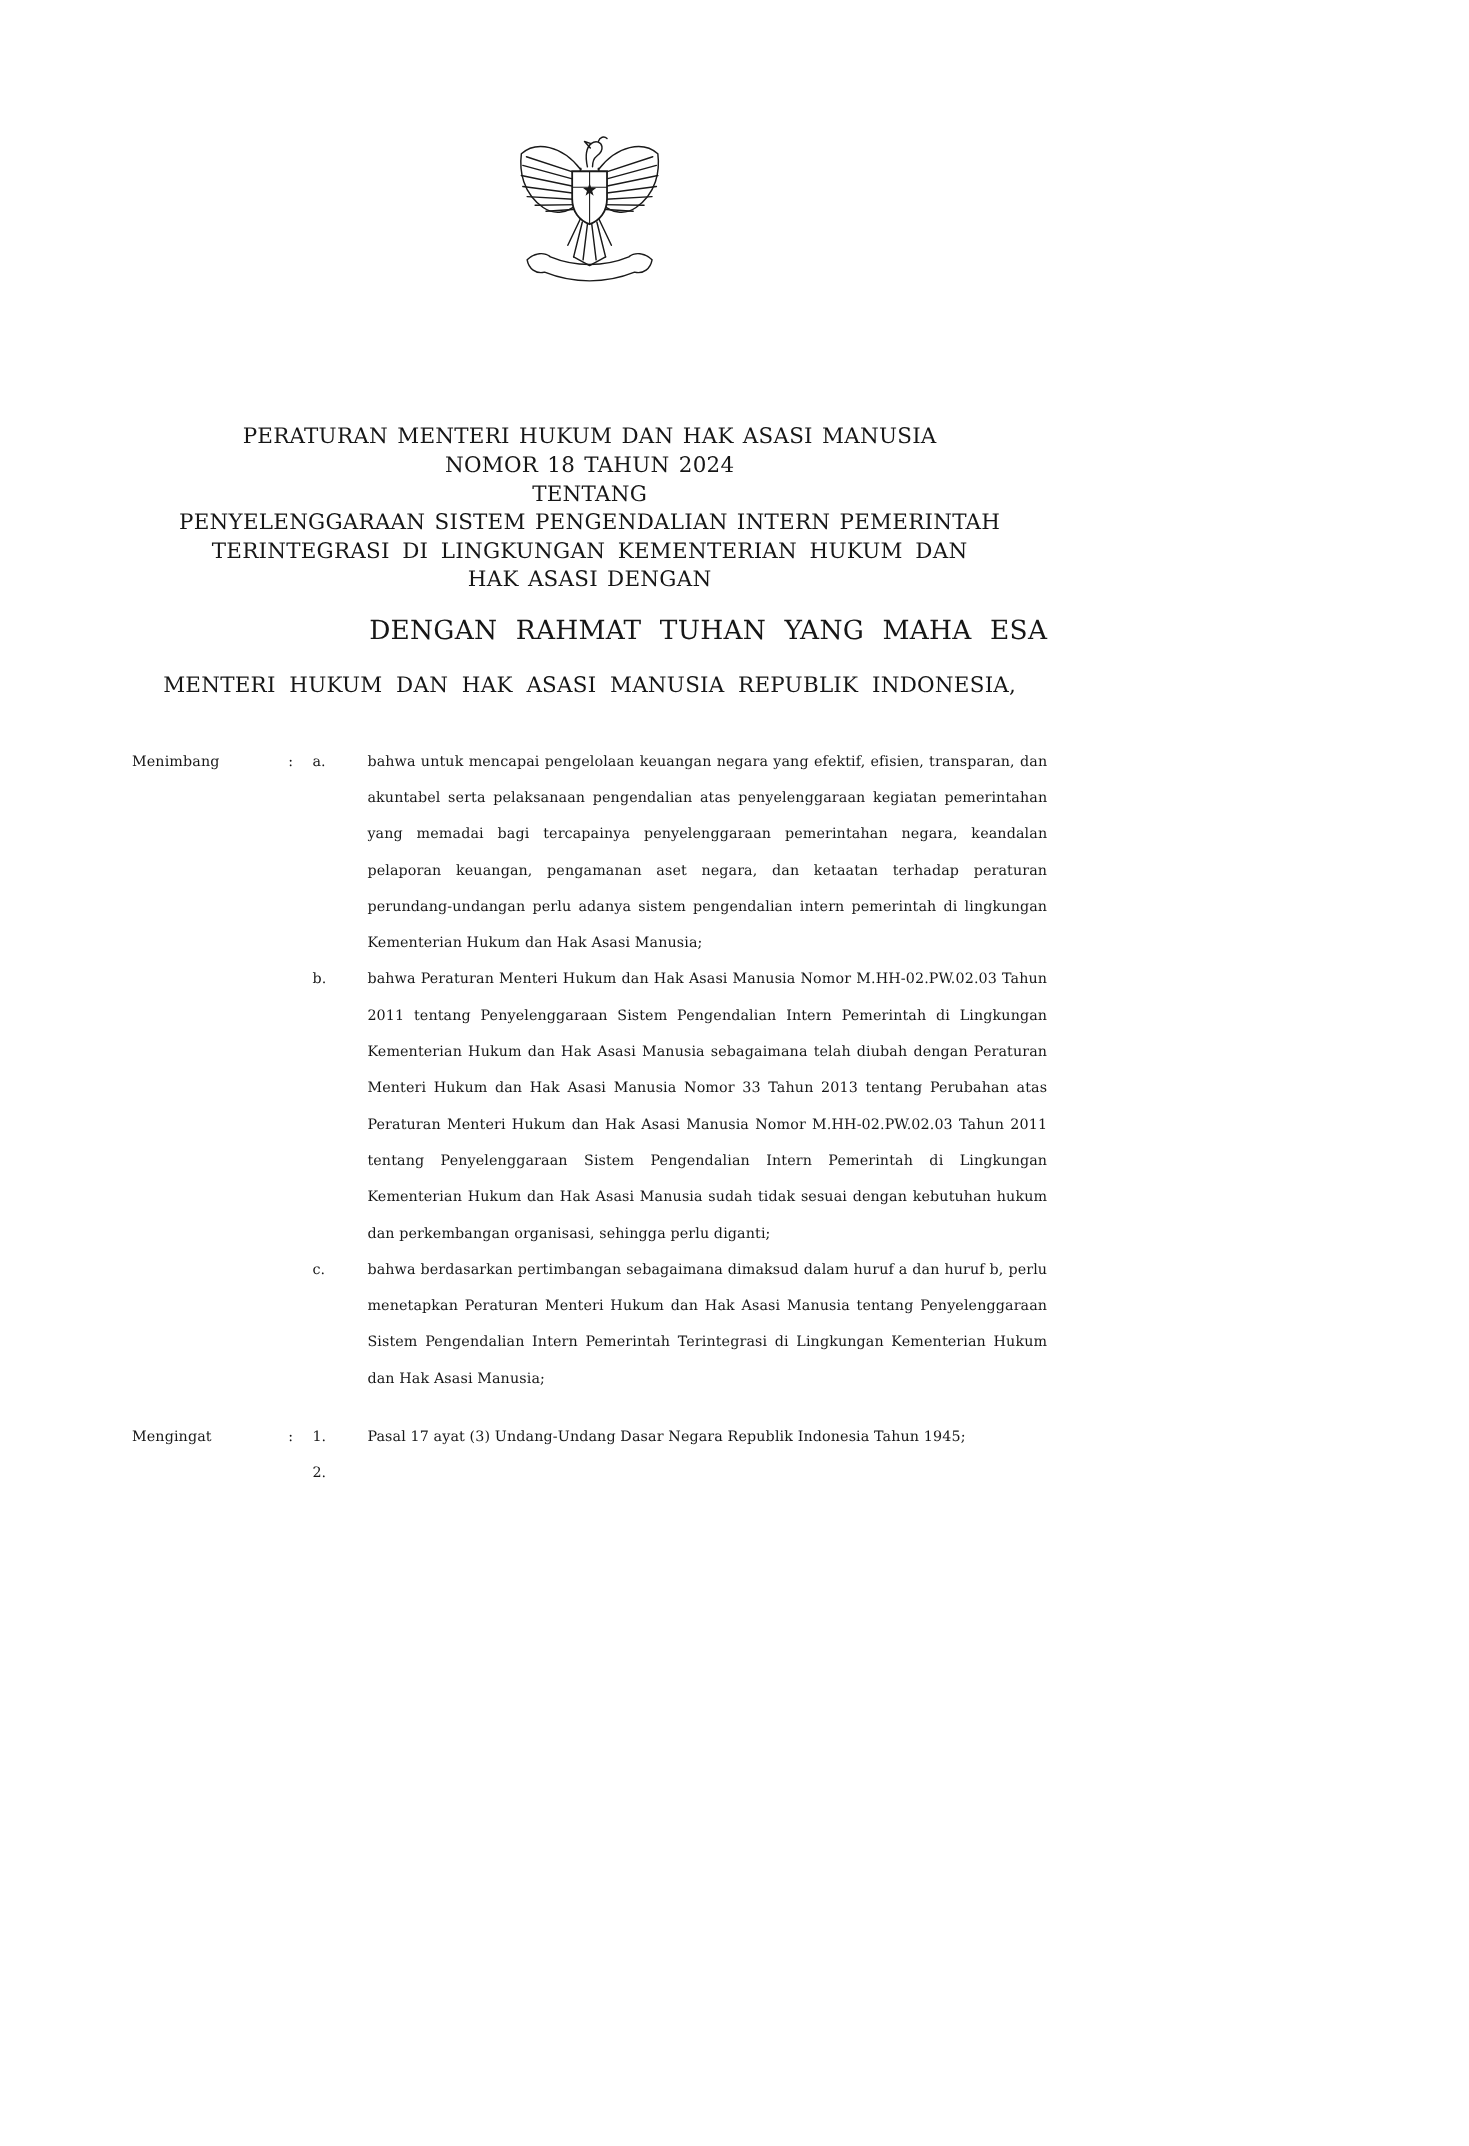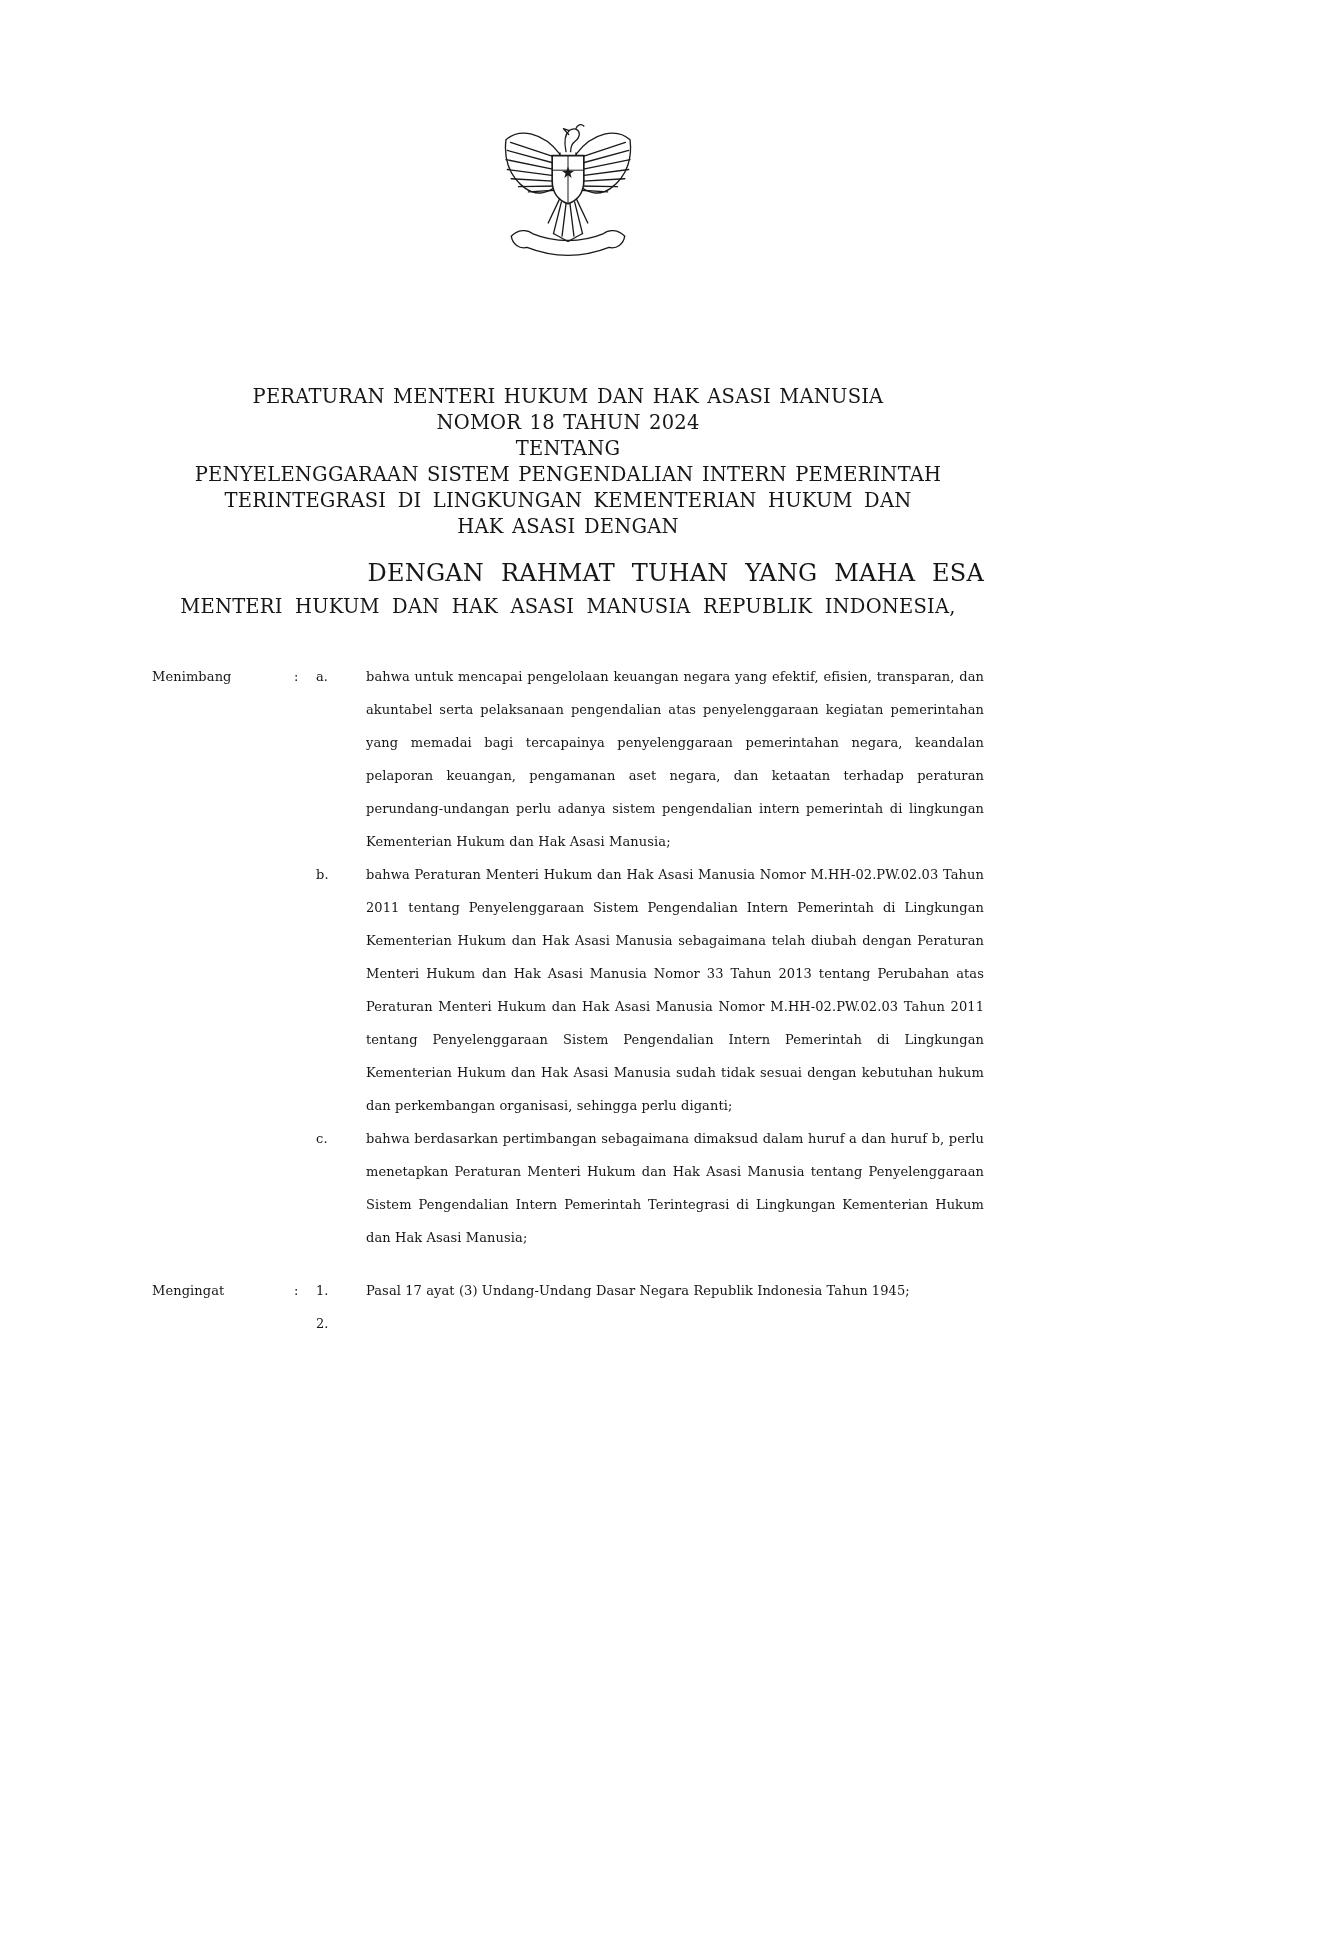--- a/index.html
+++ b/index.html
@@ -13,21 +13,20 @@
     height: 1951px;
     font-family: "DejaVu Serif", "Liberation Serif", serif;
     color: #161616;
   }
   .page {
     position: relative;
     width: 1335px;
     height: 1951px;
     background: #ffffff;
     overflow: hidden;
-    padding-left: 32px;
   }
   .content {
     margin-left: 120px;
     width: 832px;
   }
   .emblem-wrap {
     padding-top: 112px;
     text-align: center;
   }
   .title-block {
@@ -41,21 +40,21 @@
   .title-block .tline.wide { word-spacing: 5px; }
   .invocation {
     margin-top: 20px;
     text-align: right;
     font-size: 24px;
     line-height: 26px;
     word-spacing: 9px;
     letter-spacing: 0.2px;
   }
   .authority {
-    margin-top: 8px;
+    margin-top: 24px;
     text-align: center;
     font-size: 19.5px;
     line-height: 26px;
     word-spacing: 6px;
     letter-spacing: 0.2px;
   }
   .clause {
     display: grid;
     grid-template-columns: 142px 22px 50px 1fr;
     font-size: 13px;

